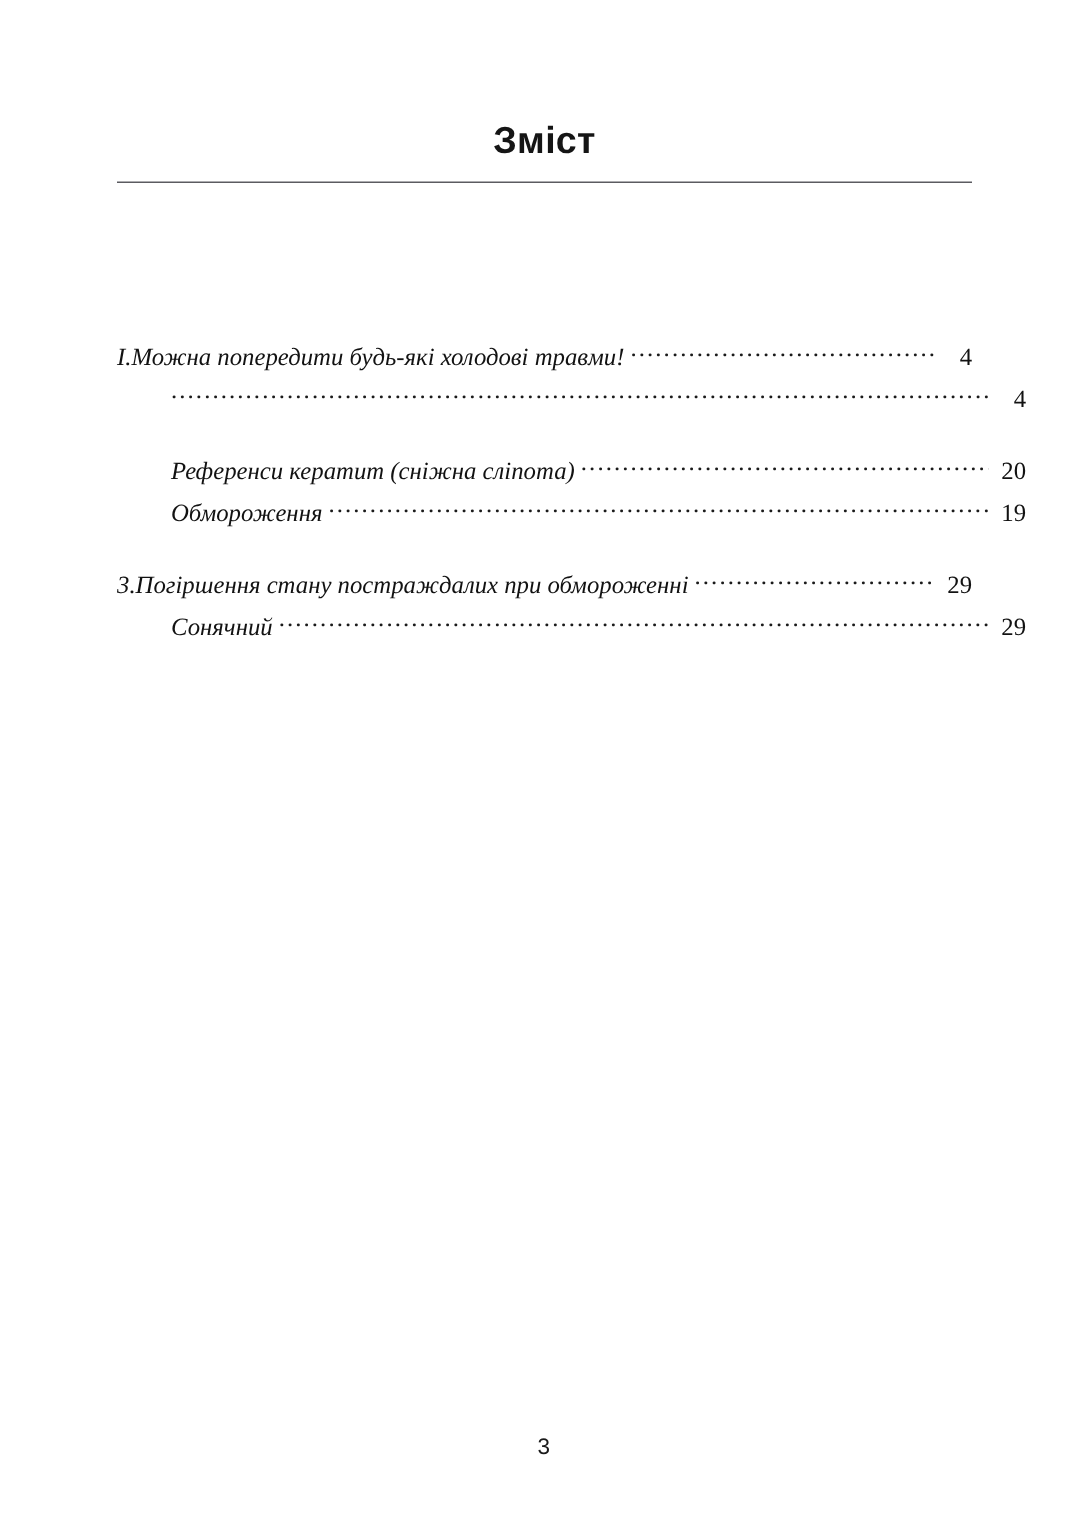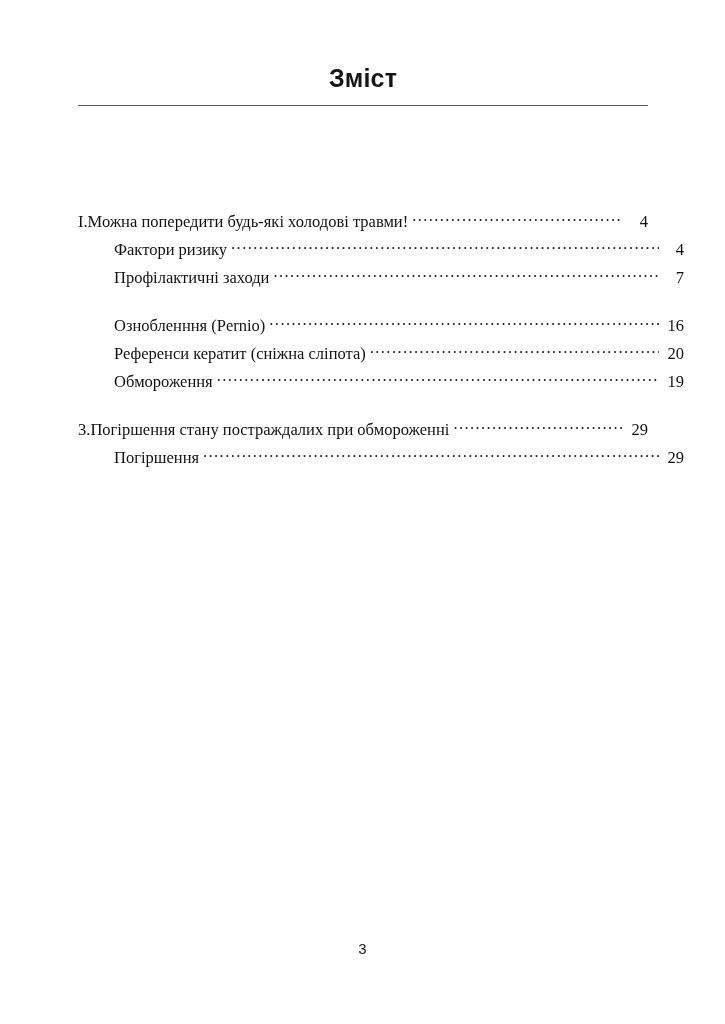--- a/index.html
+++ b/index.html
@@ -12,21 +12,21 @@
     background: #ffffff;
     font-family: "Liberation Serif", "DejaVu Serif", serif;
     color: #121212;
     position: relative;
     overflow: hidden;
   }
 
   .page {
     position: absolute;
     left: 0;
-    top: 0;
+    top: 16px;
     width: 725px;
     height: 904px;
   }
 
   
   .title-block {
     position: absolute;
     left: 78px;
     top: 62px;
     width: 570px;
@@ -77,20 +77,21 @@
   .toc-entry.level-1 {
     padding-left: 0;
   }
   .toc-entry.level-2 {
     padding-left: 36px;
   }
 
   .entry-label {
     flex: 0 0 auto;
     padding-right: 4px;
+    font-style: italic;
   }
 
   .leader {
     flex: 1 1 auto;
     overflow: hidden;
     position: relative;
     height: 14px;
     margin: 0 3px 0 0;
   }
   .leader::before {
@@ -136,55 +137,44 @@
   <div class="title-rule"></div>
 
   <div class="toc">
       <div class="toc-group">
         <div class="toc-entry level-1">
           <span class="entry-label">I.Можна попередити будь-які холодові травми!</span>
           <span class="leader"></span>
           <span class="entry-page">4</span>
         </div>
         <div class="toc-entry level-2">
-          <span class="entry-label">Фактори ризику</span>
           <span class="leader"></span>
           <span class="entry-page">4</span>
         </div>
-        <div class="toc-entry level-2">
-          <span class="entry-label">Профілактичні заходи</span>
-          <span class="leader"></span>
-          <span class="entry-page">7</span>
-        </div>
       </div>
       <div class="toc-group">
-        <div class="toc-entry level-2">
-          <span class="entry-label">Ознобленння (Pernio)</span>
-          <span class="leader"></span>
-          <span class="entry-page">16</span>
-        </div>
         <div class="toc-entry level-2">
           <span class="entry-label">Референси кератит (сніжна сліпота)</span>
           <span class="leader"></span>
           <span class="entry-page">20</span>
         </div>
         <div class="toc-entry level-2">
           <span class="entry-label">Обмороження</span>
           <span class="leader"></span>
           <span class="entry-page">19</span>
         </div>
       </div>
       <div class="toc-group">
         <div class="toc-entry level-1">
           <span class="entry-label">3.Погіршення стану постраждалих при обмороженні</span>
           <span class="leader"></span>
           <span class="entry-page">29</span>
         </div>
         <div class="toc-entry level-2">
-          <span class="entry-label">Погіршення</span>
+          <span class="entry-label">Сонячний</span>
           <span class="leader"></span>
           <span class="entry-page">29</span>
         </div>
       </div>
     </div>
 
   <div class="footer">
     <span class="folio">3</span>
   </div>
 

